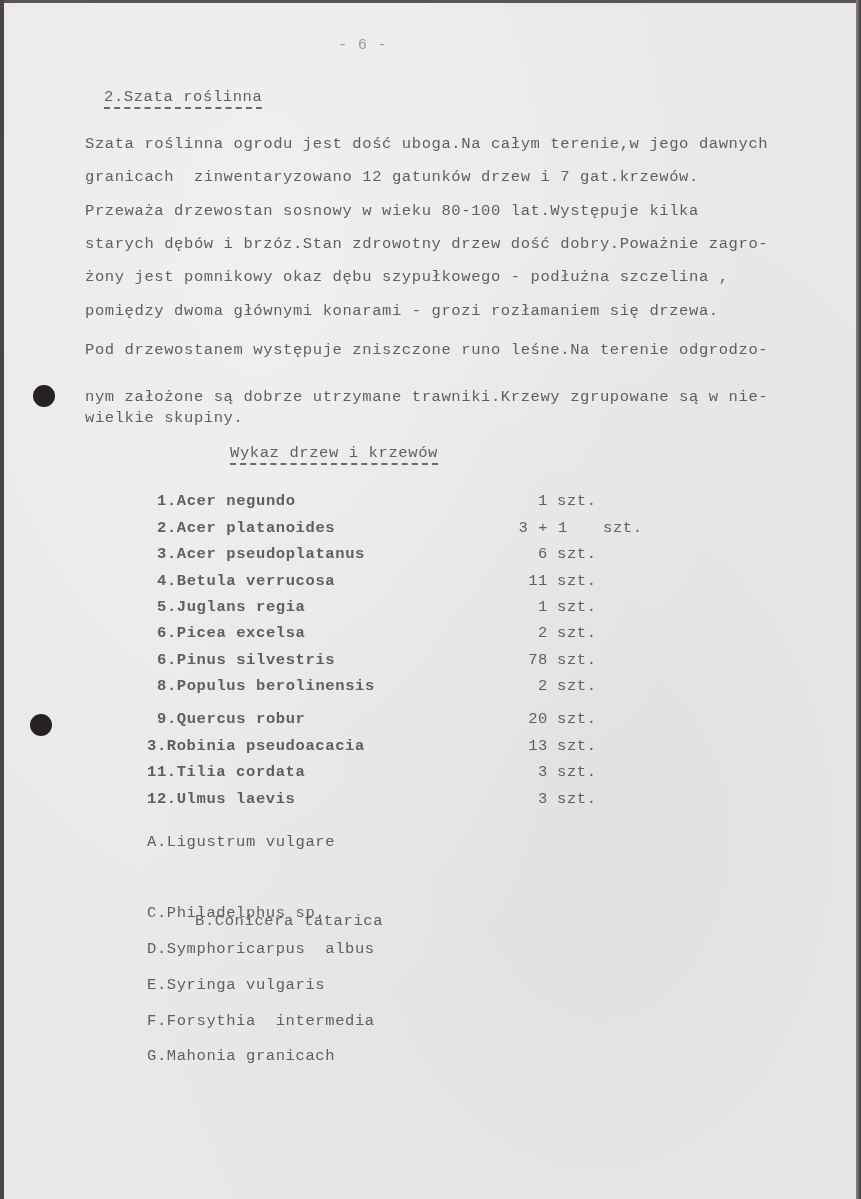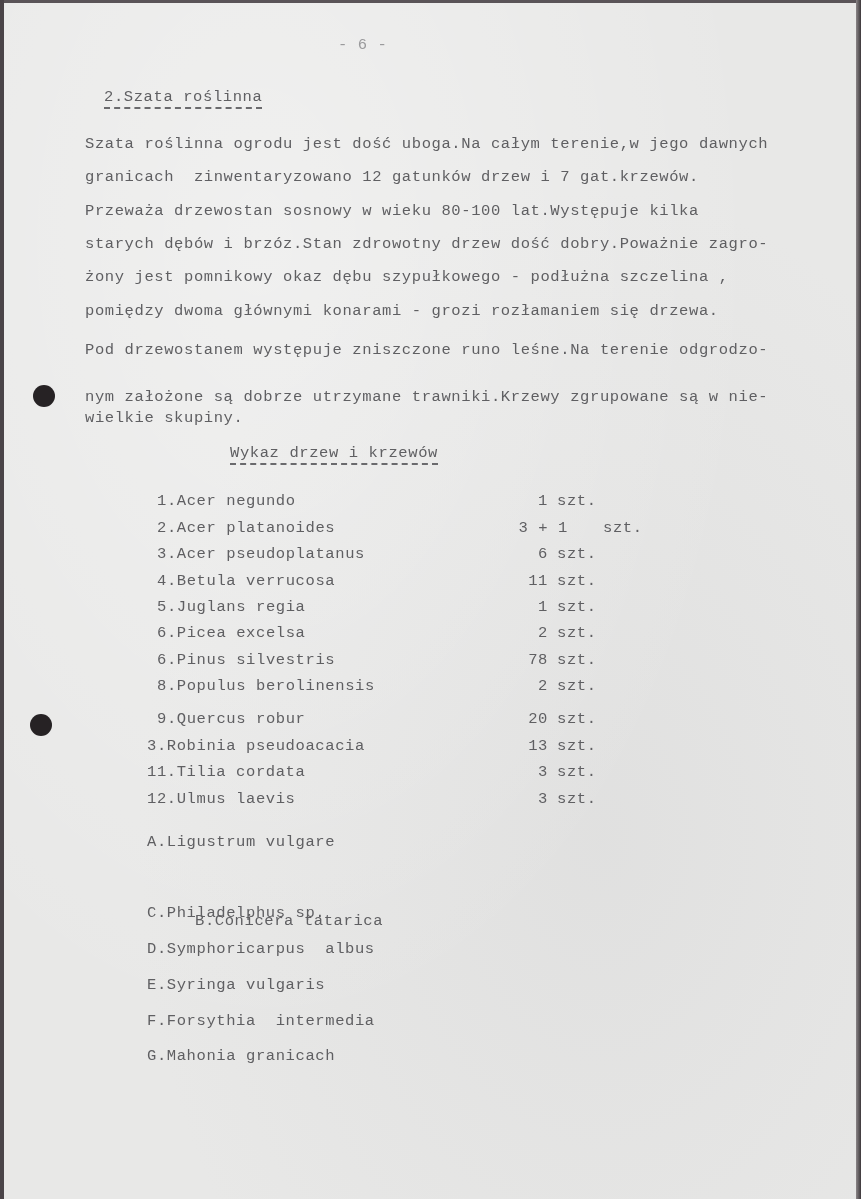--- a/index.html
+++ b/index.html
@@ -53,21 +53,21 @@
       line-height: 18px;
     }
     .underline-dashed {
       border-bottom: 2px dashed #6a6a6d;
       padding-bottom: 1px;
     }
     .page-number { left: 338px; top: 36px; color: #9a9a9c; }
     .section-title { left: 104px; top: 88px; }
     .para-line { left: 85px; }
     .list-title { left: 230px; top: 444px; }
-    .tree-name { left: 157px; }
+    .tree-name { left: 157px; font-weight: bold; }
     .tree-count {
       width: 120px;
       text-align: right;
       left: 428px;
     }
     .tree-unit { left: 557px; }
     .shrub { left: 147px; }
   </style>
 </head>
 <body>

